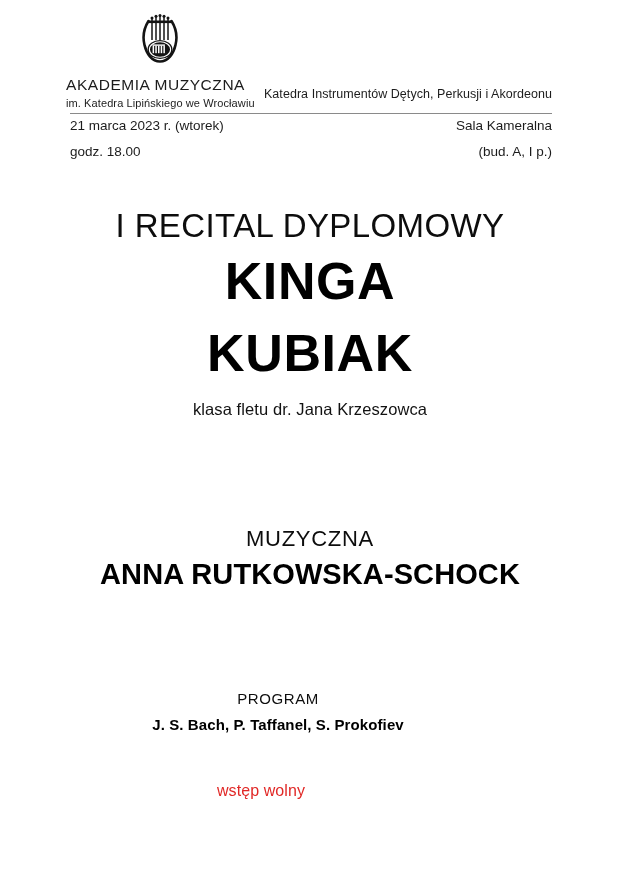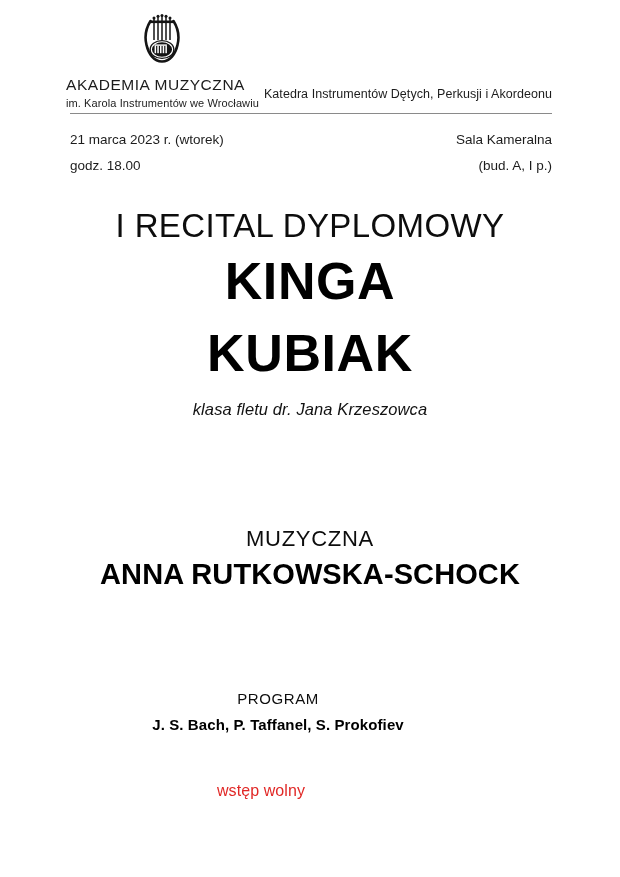--- a/index.html
+++ b/index.html
@@ -82,21 +82,21 @@
     top: 113px;
     width: 482px;
     height: 1px;
     background: #8a8a8a;
   }
 
   
   .info {
     position: absolute;
     left: 70px;
-    top: 127px;
+    top: 113px;
     width: 482px;
   }
   .info-row {
     display: flex;
     justify-content: space-between;
     align-items: baseline;
     font-size: 13.5px;
     color: #1c1c1c;
     line-height: 26px;
     white-space: nowrap;
@@ -120,21 +120,20 @@
   .hero-name {
     font-size: 52px;
     font-weight: bold;
     letter-spacing: 0.6px;
     line-height: 1.38;
     color: #000000;
   }
   .hero-class {
     margin-top: 10px;
     font-size: 16.5px;
-    font-style: italic;
     letter-spacing: 0.1px;
     color: #121212;
   }
 
   
   .accompanist {
     position: absolute;
     left: 0;
     top: 525px;
     width: 620px;
@@ -230,21 +229,21 @@
           <rect x="14.3" y="33.6" width="1.5" height="7.6"></rect>
           <rect x="17.0" y="33.6" width="1.5" height="7.6"></rect>
           <rect x="19.7" y="33.6" width="1.5" height="7.6"></rect>
           <rect x="22.4" y="33.6" width="1.5" height="7.6"></rect>
           <rect x="11.6" y="32.4" width="12.3" height="1.4"></rect>
         </g>
       </svg>
     </span>
     <div class="logo-text">
       <div class="logo-title">AKADEMIA MUZYCZNA</div>
-      <div class="logo-sub">im. Karola Instrumentów we Wrocławiu</div>
+      <div class="logo-sub">im. Katedra Lipińskiego we Wrocławiu</div>
     </div>
   </div>
 
   <div class="department">Katedra Instrumentów Dętych, Perkusji i Akordeonu</div>
 
   <div class="rule" style="background: rgb(138, 138, 138);"></div>
 
   <div class="info">
     <div class="info-row">
       <span>21 marca 2023 r. (wtorek)</span>

